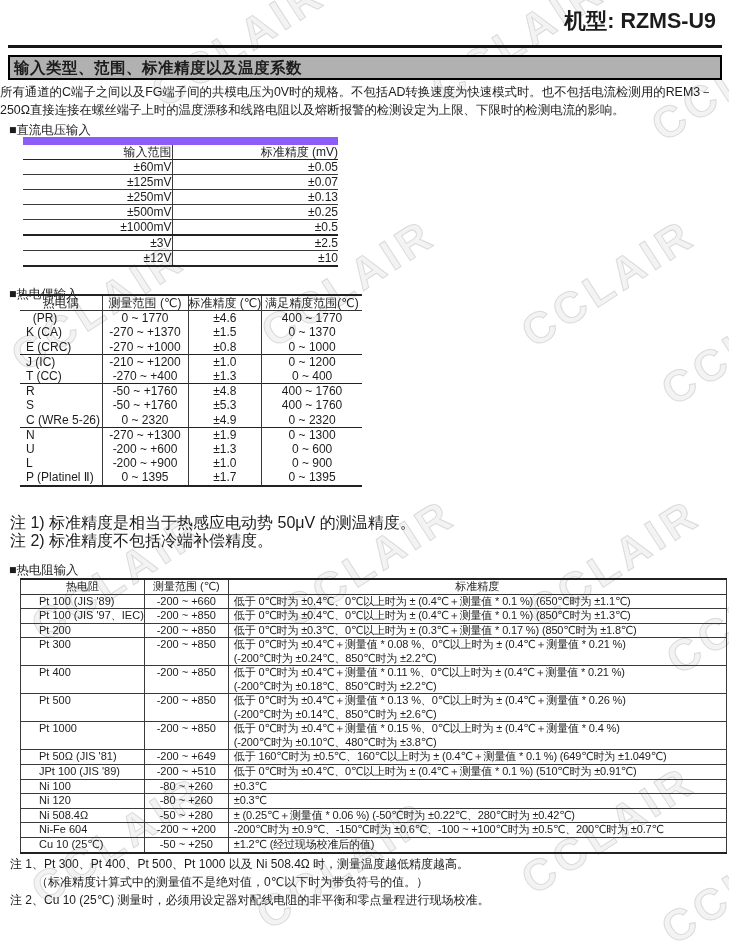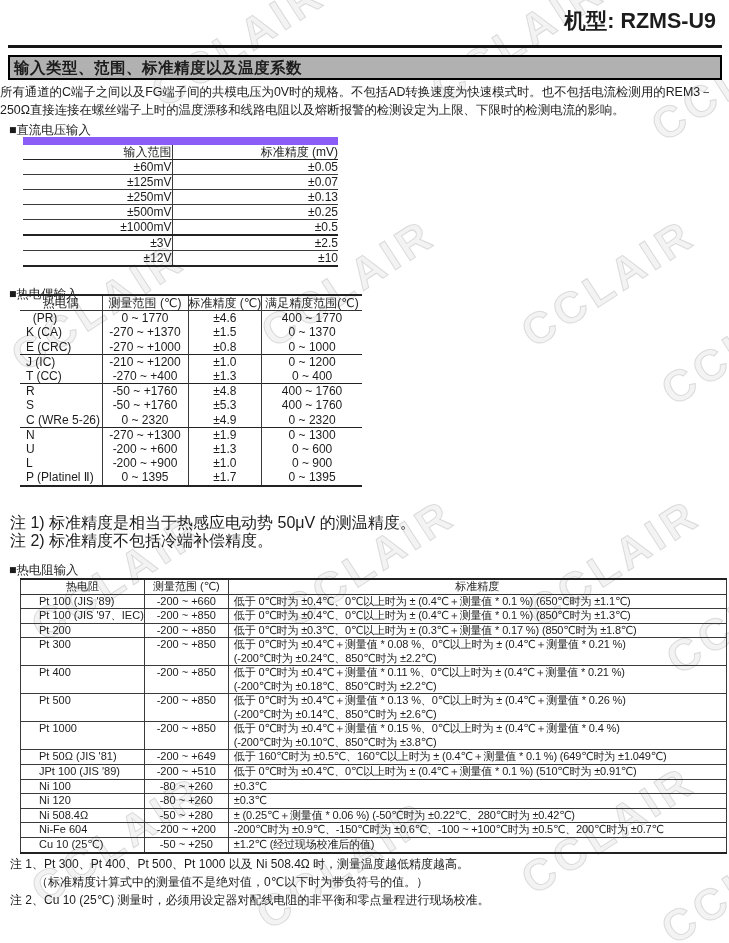--- a/index.html
+++ b/index.html
@@ -288,21 +288,21 @@
           <td><div class="acc-line">低于 0℃时为 ±0.4℃＋测量值 * 0.11 %、0℃以上时为 ± (0.4℃＋测量值 * 0.21 %)</div><div class="acc-line">(-200℃时为 ±0.18℃、850℃时为 ±2.2℃)</div></td>
         </tr>
         <tr>
           <td>Pt 500</td>
           <td>-200 ~ +850</td>
           <td><div class="acc-line">低于 0℃时为 ±0.4℃＋测量值 * 0.13 %、0℃以上时为 ± (0.4℃＋测量值 * 0.26 %)</div><div class="acc-line">(-200℃时为 ±0.14℃、850℃时为 ±2.6℃)</div></td>
         </tr>
         <tr>
           <td>Pt 1000</td>
           <td>-200 ~ +850</td>
-          <td><div class="acc-line">低于 0℃时为 ±0.4℃＋测量值 * 0.15 %、0℃以上时为 ± (0.4℃＋测量值 * 0.4 %)</div><div class="acc-line">(-200℃时为 ±0.10℃、850℃时为 ±3.8℃)</div></td>
+          <td><div class="acc-line">低于 0℃时为 ±0.4℃＋测量值 * 0.15 %、0℃以上时为 ± (0.4℃＋测量值 * 0.4 %)</div><div class="acc-line">(-200℃时为 ±0.10℃、480℃时为 ±3.8℃)</div></td>
         </tr>
         <tr>
           <td>Pt 50Ω (JIS '81)</td>
           <td>-200 ~ +649</td>
           <td><div class="acc-line">低于 160℃时为 ±0.5℃、160℃以上时为 ± (0.4℃＋测量值 * 0.1 %) (649℃时为 ±1.049℃)</div></td>
         </tr>
         <tr>
           <td>JPt 100 (JIS '89)</td>
           <td>-200 ~ +510</td>
           <td><div class="acc-line">低于 0℃时为 ±0.4℃、0℃以上时为 ± (0.4℃＋测量值 * 0.1 %) (510℃时为 ±0.91℃)</div></td>

